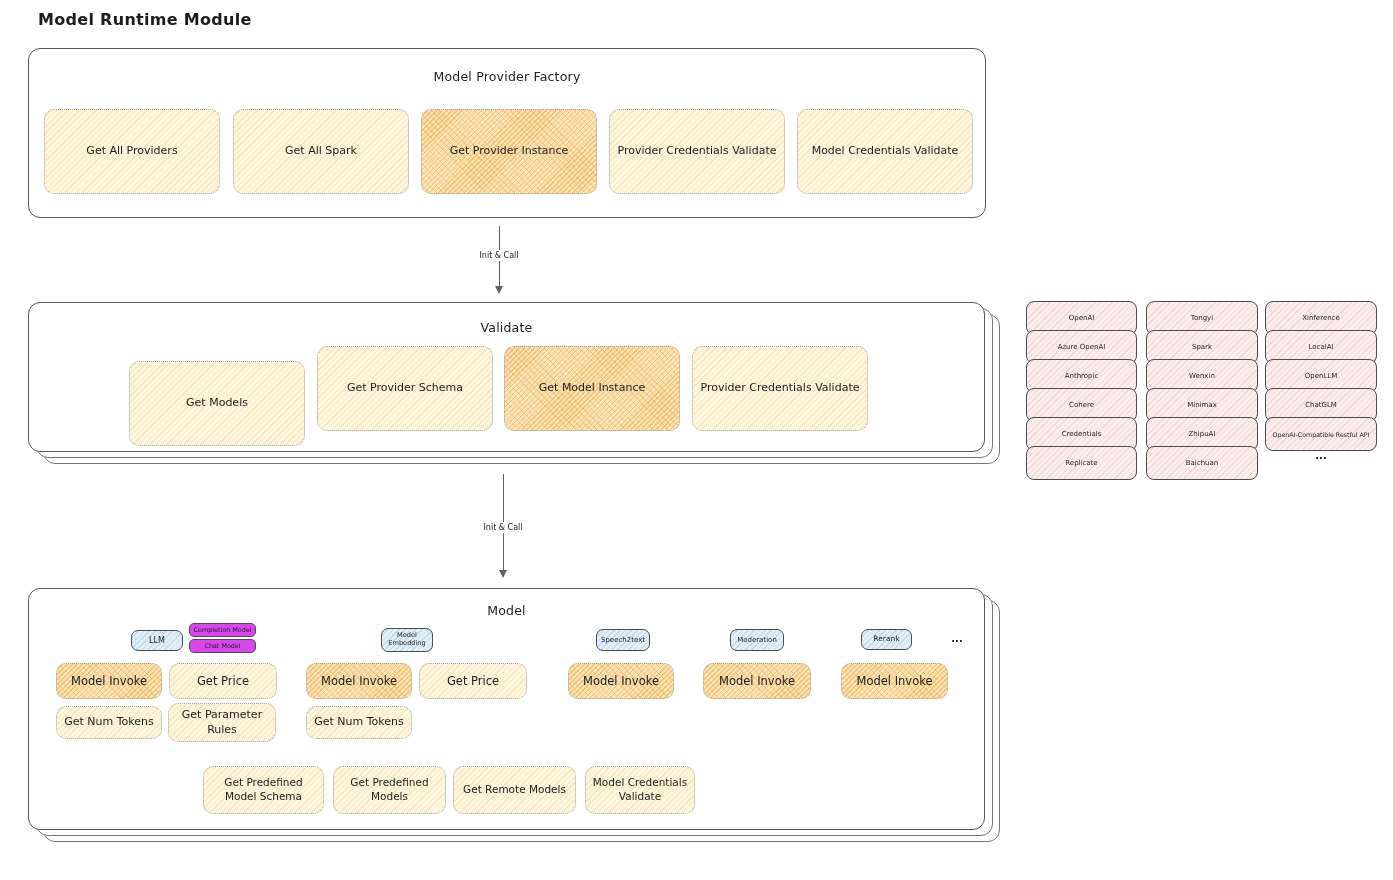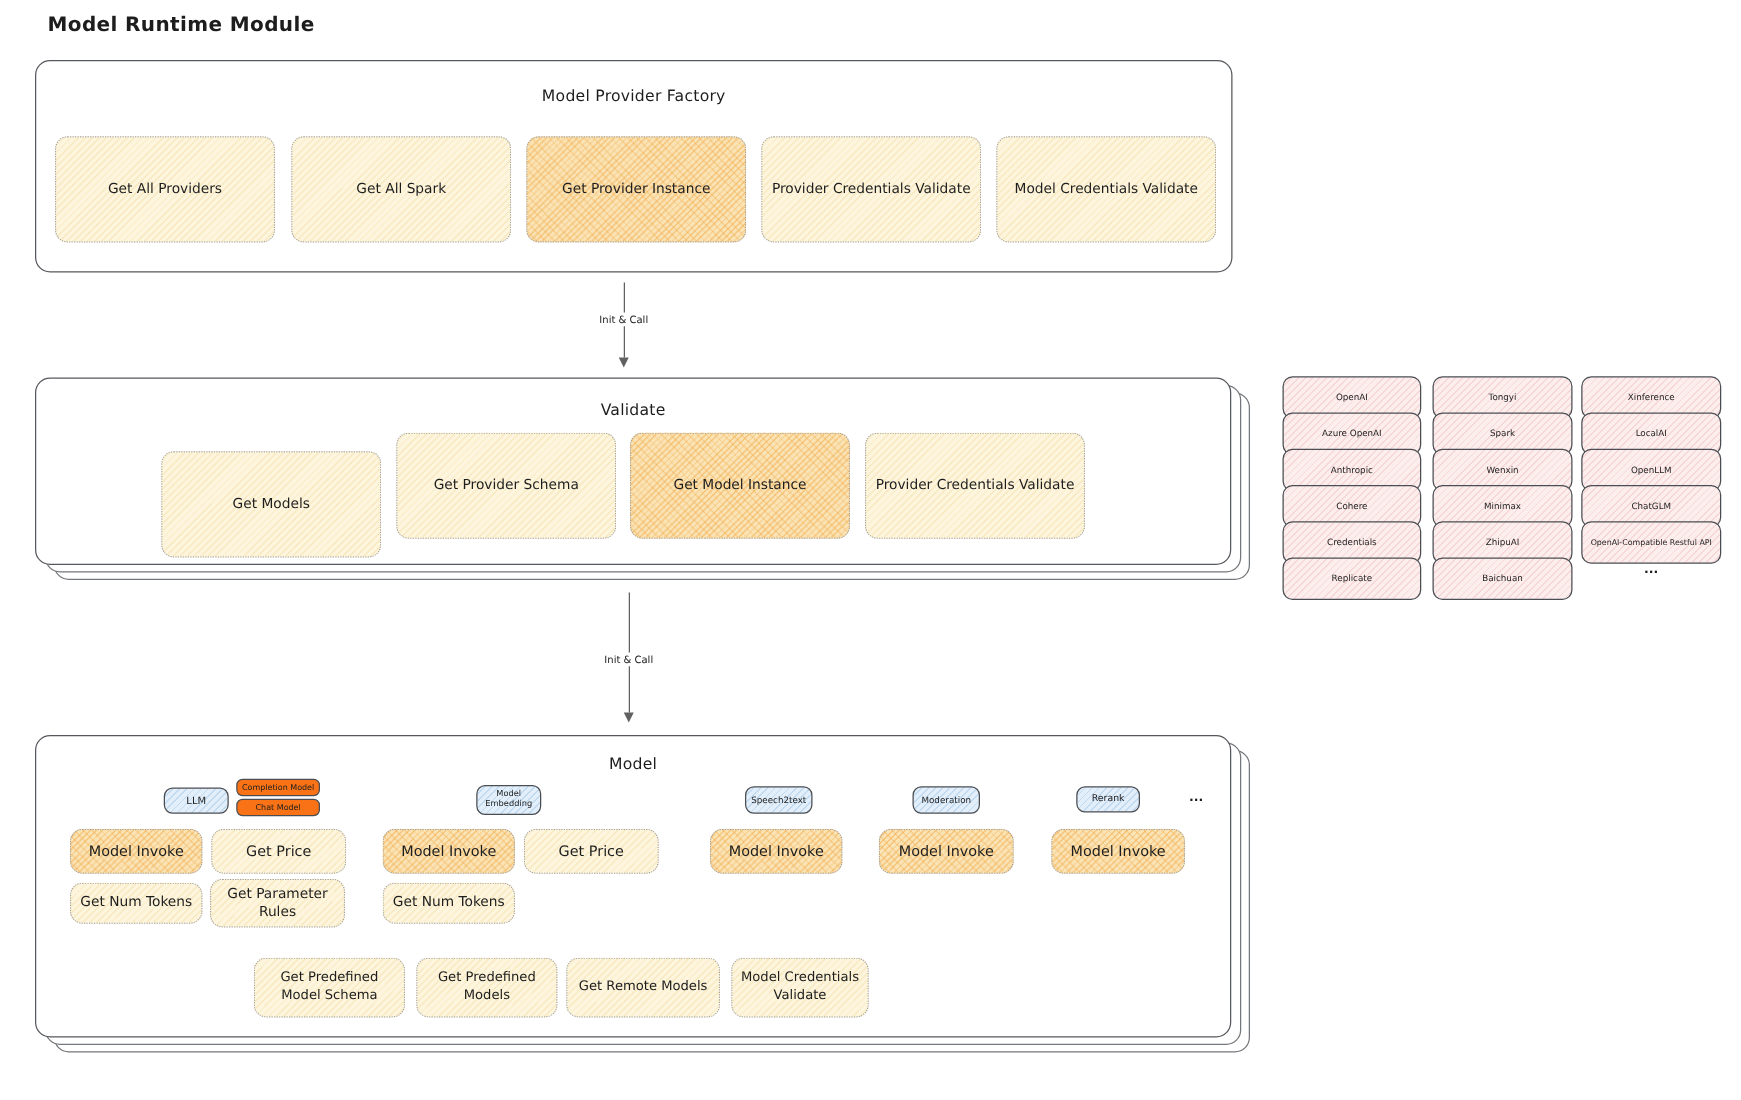--- a/index.html
+++ b/index.html
@@ -23,21 +23,21 @@
   .v-blue{background-color:#e2effb;
     background-image:repeating-linear-gradient(135deg,rgba(116,169,214,.30) 0 1px,transparent 1px 4px);}
   .v-pink{background-color:#fdeeee;
     background-image:repeating-linear-gradient(135deg,rgba(224,130,130,.22) 0 1px,transparent 1px 4px);}
 
   .chip{position:absolute;display:flex;align-items:center;justify-content:center;text-align:center;
         border:1.3px solid #4a4d52;border-radius:8px;font-size:7px;box-sizing:border-box;padding:16px 2px;}
   .tag{position:absolute;display:flex;align-items:center;justify-content:center;text-align:center;
        border:1.3px solid #4a4d52;border-radius:7px;font-size:7.5px;line-height:1.15;box-sizing:border-box;padding:0 2px;}
   .subtag{position:absolute;display:flex;align-items:center;justify-content:center;text-align:center;
-          border:1.1px solid #4a4d52;border-radius:5px;background:#f97316;font-size:6.4px;box-sizing:border-box;}
+          border:1.1px solid #4a4d52;border-radius:5px;background:#d946ef;font-size:6.4px;box-sizing:border-box;}
 
   .vline{position:absolute;width:0;border-left:1.3px solid #616161;}
   .arrowhead{position:absolute;width:0;height:0;border-left:4.5px solid transparent;
              border-right:4.5px solid transparent;border-top:8px solid #616161;}
   .arrow-label{position:absolute;background:#fff;font-size:8px;padding:1px 4px;transform:translateX(-50%);
                white-space:nowrap;color:#222;}
   .ellipsis{position:absolute;font-size:10px;font-weight:bold;text-align:center;}
 </style>
 </head>
 <body>

